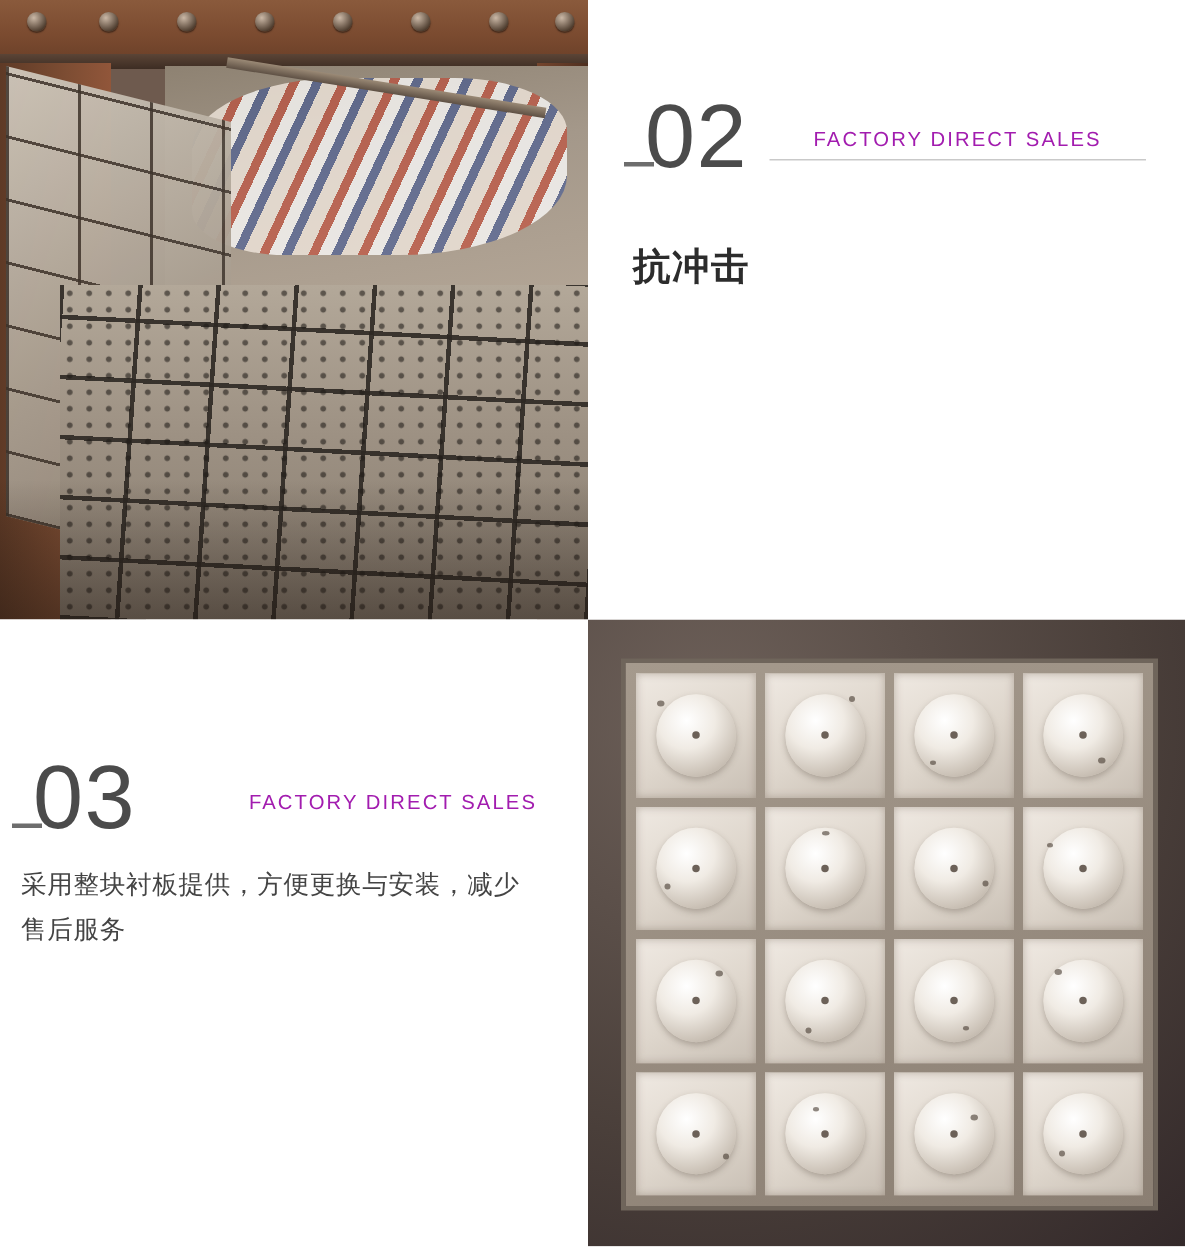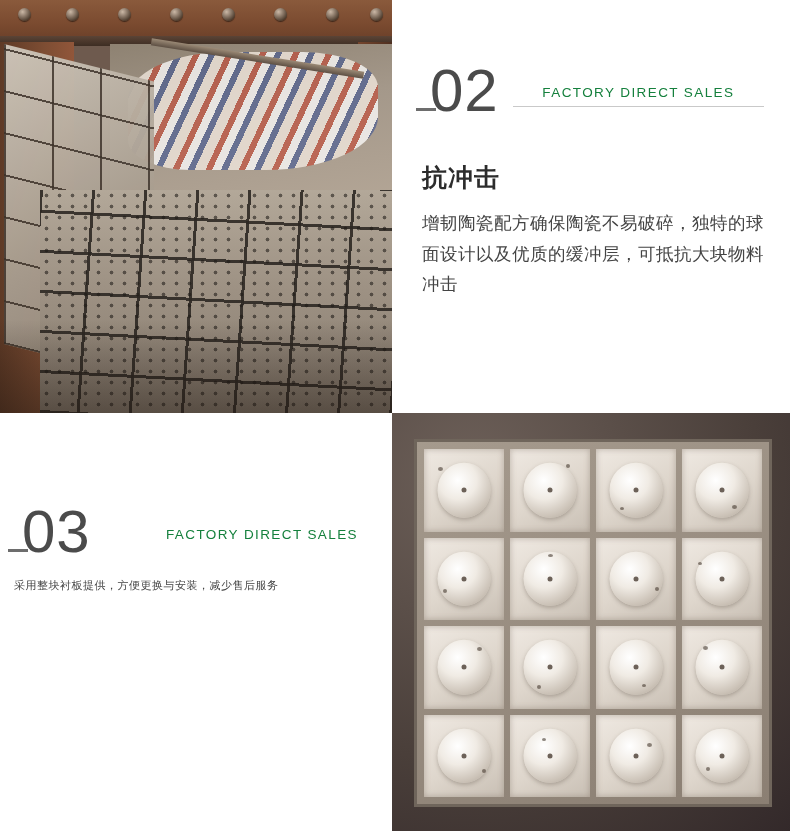--- a/index.html
+++ b/index.html
@@ -68,21 +68,21 @@
   }
   .tagline-wrap {
     flex: 1;
     padding-bottom: 12px;
     position: relative;
   }
   .tagline {
     font-family: "Liberation Sans", sans-serif;
     font-size: 13.5px;
     letter-spacing: 1.4px;
-    color: #15803d;
+    color: #a21caf;
     text-align: center;
     padding-bottom: 6px;
   }
   .tagline-rule {
     height: 1px;
     background: #c9c9c9;
     width: 100%;
   }
   .cell-text-2 .tagline {
     text-align: right;
@@ -103,21 +103,21 @@
   }
   .body-text {
     font-family: "DejaVu Sans", sans-serif;
     font-size: 17.5px;
     line-height: 1.75;
     color: #444444;
     margin-top: 14px;
     letter-spacing: 0.5px;
   }
   .cell-text-2 .body-text {
-    font-size: 11px;
+    font-size: 17px;
     margin-top: 16px;
   }
 
   
   .photo1 {
     position: absolute;
     inset: 0;
     background: #6e5a4e;
   }
   .p1-topbar {
@@ -287,21 +287,20 @@
   <div class="cell cell-text-1">
     <div class="text-inner">
       <div class="num-row">
         <div class="big-num">02</div>
         <div class="tagline-wrap">
           <div class="tagline">FACTORY DIRECT SALES</div>
           <div class="tagline-rule"></div>
         </div>
       </div>
       <div class="headline">抗冲击</div>
-      <div class="body-text">增韧陶瓷配方确保陶瓷不易破碎，独特的球面设计以及优质的缓冲层，可抵抗大块物料冲击</div>
     </div>
   </div>
 
   <div class="cell cell-text-2">
     <div class="text-inner">
       <div class="num-row">
         <div class="big-num">03</div>
         <div class="tagline-wrap">
           <div class="tagline">FACTORY DIRECT SALES</div>
 

